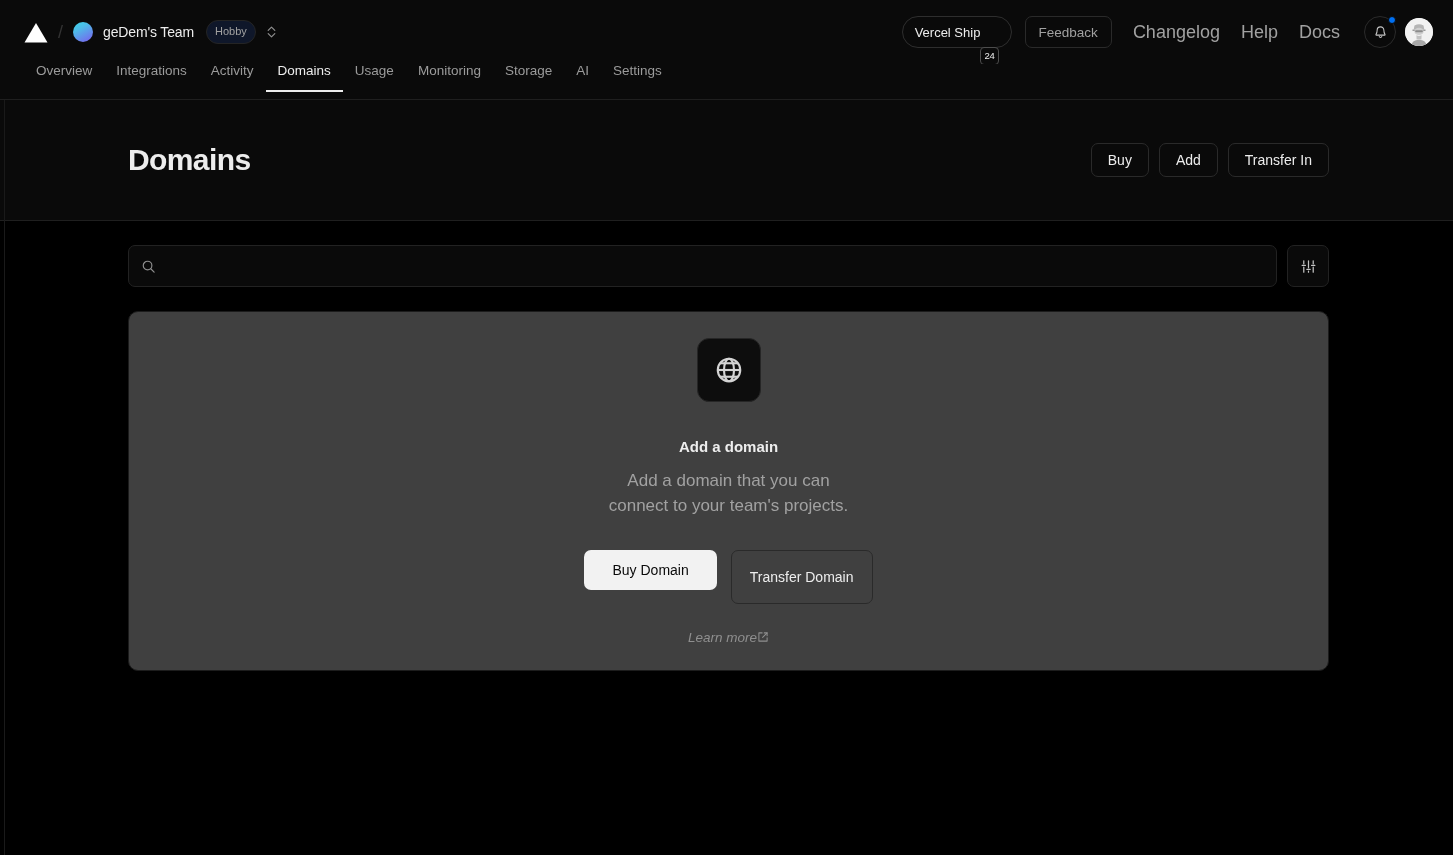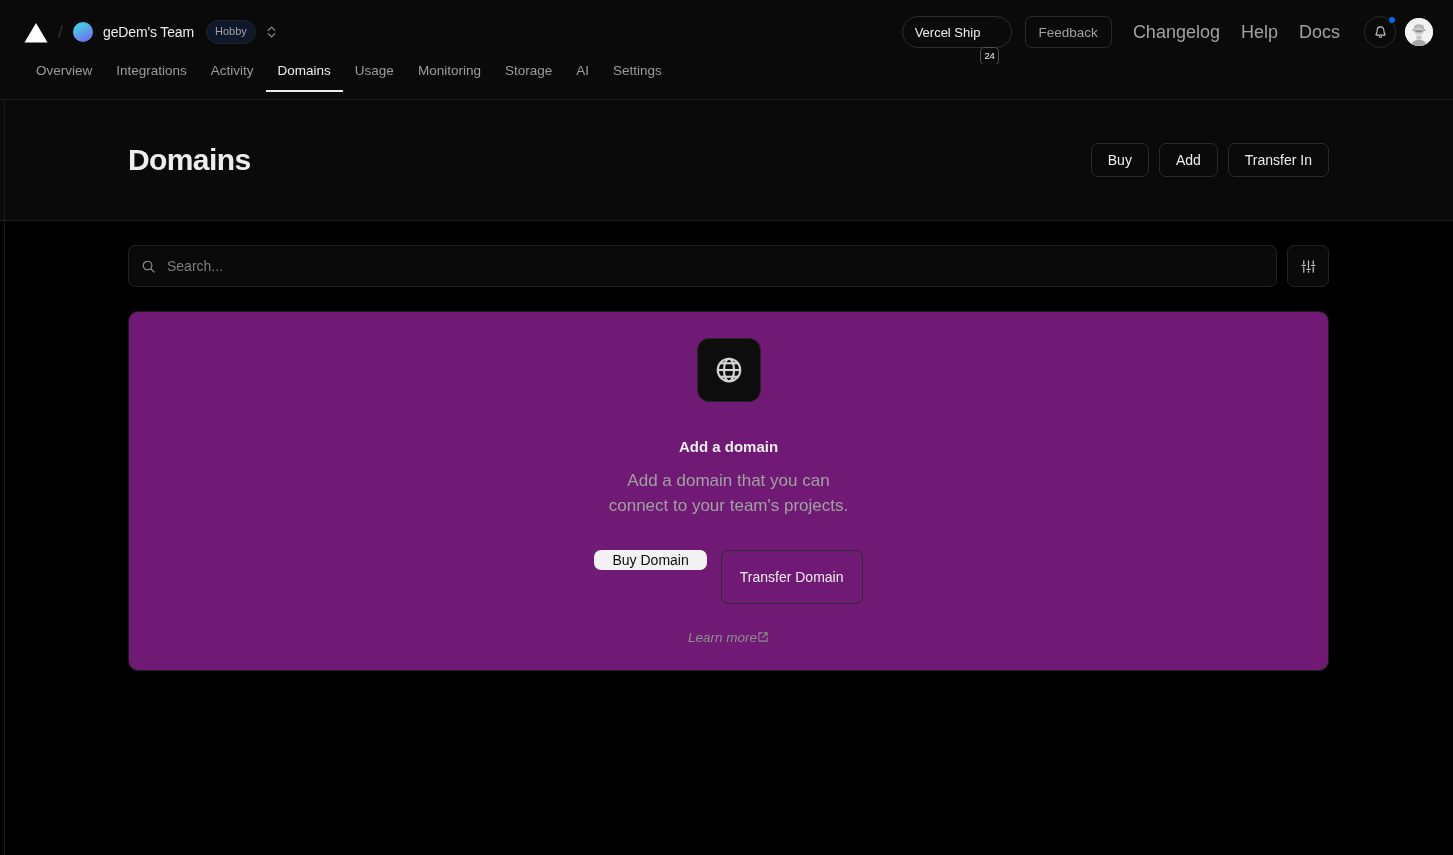--- a/index.html
+++ b/index.html
@@ -141,21 +141,21 @@
   .filter-btn {
     width:42px; height:42px;
     background:#0a0a0a; border:1px solid #222;
     border-radius:7px;
     display:flex; align-items:center; justify-content:center;
   }
 
   .empty-card {
     margin-top:24px;
     height:360px;
-    background:#701a75;
+    background:#404040;
     border:1px solid #1c1c1c;
     border-radius:10px;
     display:flex; flex-direction:column;
     align-items:center; justify-content:center;
   }
   .globe-box {
     width:64px; height:64px;
     border:1px solid #262626; border-radius:12px;
     display:flex; align-items:center; justify-content:center;
     background:#0d0d0d;
@@ -164,21 +164,21 @@
     margin-top:36px;
     font-size:15px; font-weight:600; color:#ededed;
   }
   .empty-desc {
     margin-top:13px;
     font-size:17px; color:#a1a1a1;
     text-align:center; line-height:1.5;
   }
   .empty-actions { margin-top:31px; display:flex; gap:14px; }
   .btn-primary {
-    height:20px; padding:0 18px;
+    height:40px; padding:0 28px;
     background:#f2f2f2; color:#0a0a0a;
     border:none; border-radius:7px;
     font-size:14px; font-weight:500;
     display:flex; align-items:center; justify-content:center;
     font-family:"Liberation Sans", sans-serif;
   }
   .btn-secondary {
     height:54px; padding:0 18px;
     background:transparent; color:#ededed;
     border:1px solid #2a2a2a; border-radius:7px;
@@ -275,21 +275,20 @@
 
   <div class="content">
     <div class="searchrow">
       <div class="search-wrap">
         <span>
           <svg width="15" height="15" viewBox="0 0 16 16">
             <circle cx="7" cy="7" r="4.6" fill="none" stroke="#8f8f8f" stroke-width="1.25"></circle>
             <path d="M10.4 10.4 L14 14" stroke="#8f8f8f" stroke-width="1.25" stroke-linecap="round"></path>
           </svg>
         </span>
-        <input class="search-input" type="text" placeholder="Search..." style="">
       </div>
       <div class="filter-btn">
         <span>
           <svg width="17" height="17" viewBox="0 0 18 18">
             <g stroke="#c4c4c4" stroke-width="1.3" stroke-linecap="round">
               <path d="M4 3 V6.2"></path>
                 <path d="M4 9.6 V15"></path>
                 <path d="M2.3 7.9 H5.7"></path>
               <path d="M9 3 V10.4"></path>
                 <path d="M9 13.8 V15"></path>

